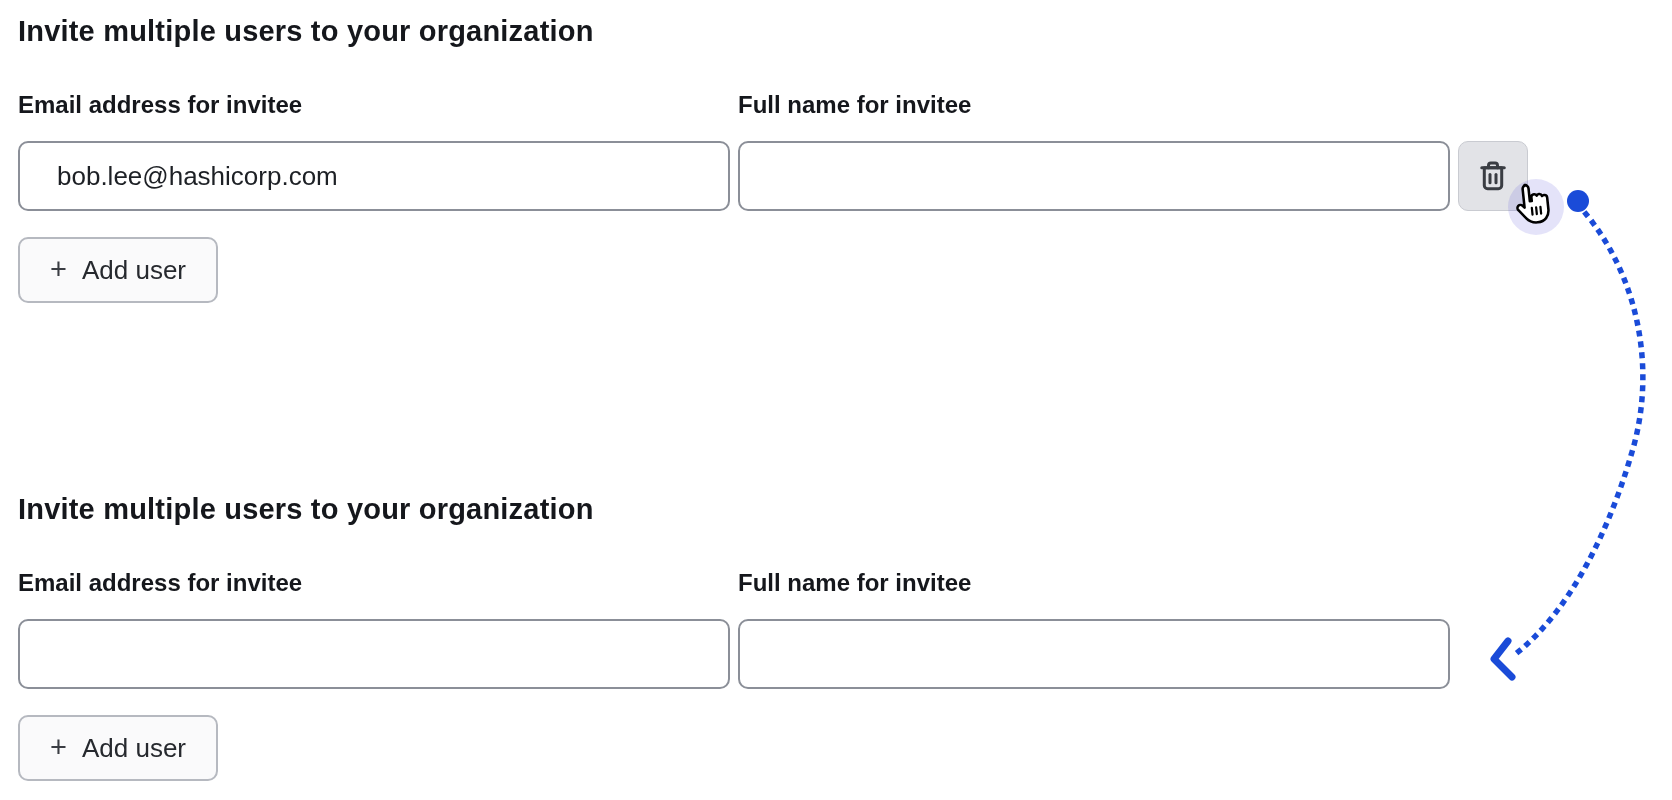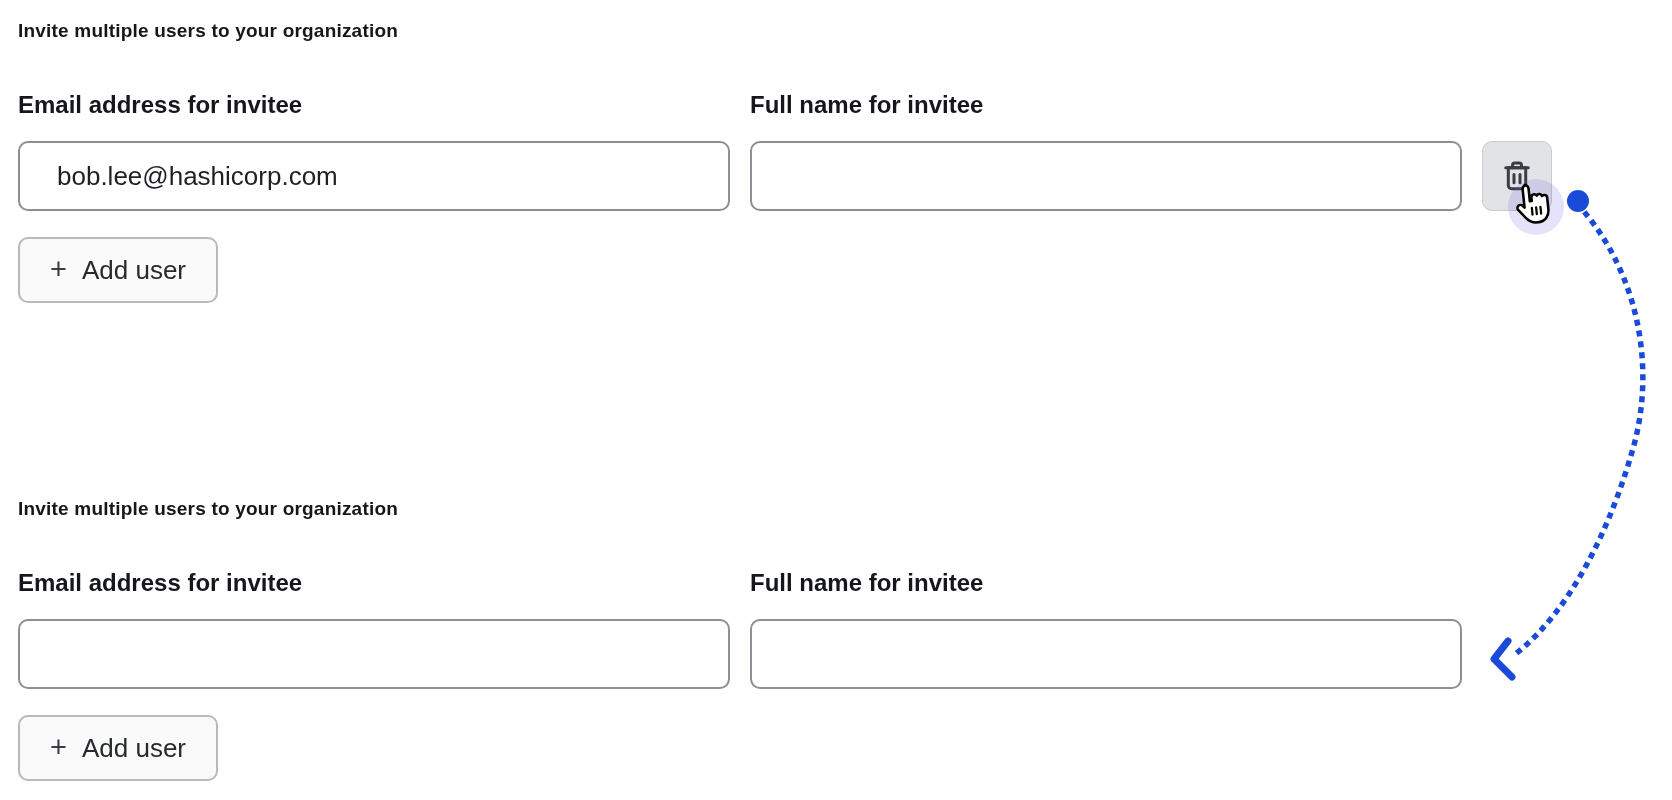--- a/index.html
+++ b/index.html
@@ -4,22 +4,22 @@
 <style>
   html,body { margin:0; padding:0; background:#ffffff; }
   .canvas {
     position:relative; width:1672px; height:800px; overflow:hidden;
     background:#ffffff; color:#15171c;
     font-family:"Liberation Sans", sans-serif;
   }
   .section { position:absolute; left:18px; }
   .section-first  { top:16px; }
   .section-second { top:494px; }
-  .heading { font-size:19px; line-height:30px; font-weight:700; color:#15171c; letter-spacing:.2px; }
-  .form-row { display:flex; gap:20px; margin-top:44px; align-items:stretch; }
+  .heading { font-size:29px; line-height:30px; font-weight:700; color:#15171c; letter-spacing:.2px; }
+  .form-row { display:flex; gap:8px; margin-top:44px; align-items:stretch; }
   .field { width:712px; display:flex; flex-direction:column; }
   .field-label { font-size:24px; line-height:29px; font-weight:700; color:#15171c; margin-bottom:22px; }
   .text-input {
     width:100%; height:70px; box-sizing:border-box;
     border:2px solid #8b8f98; border-radius:10px; background:#ffffff;
     padding:0 37px; font-size:26px; color:#1d2025;
     font-family:"Liberation Sans", sans-serif; outline:none;
   }
   .delete-btn {
     align-self:flex-end; flex:0 0 auto;

